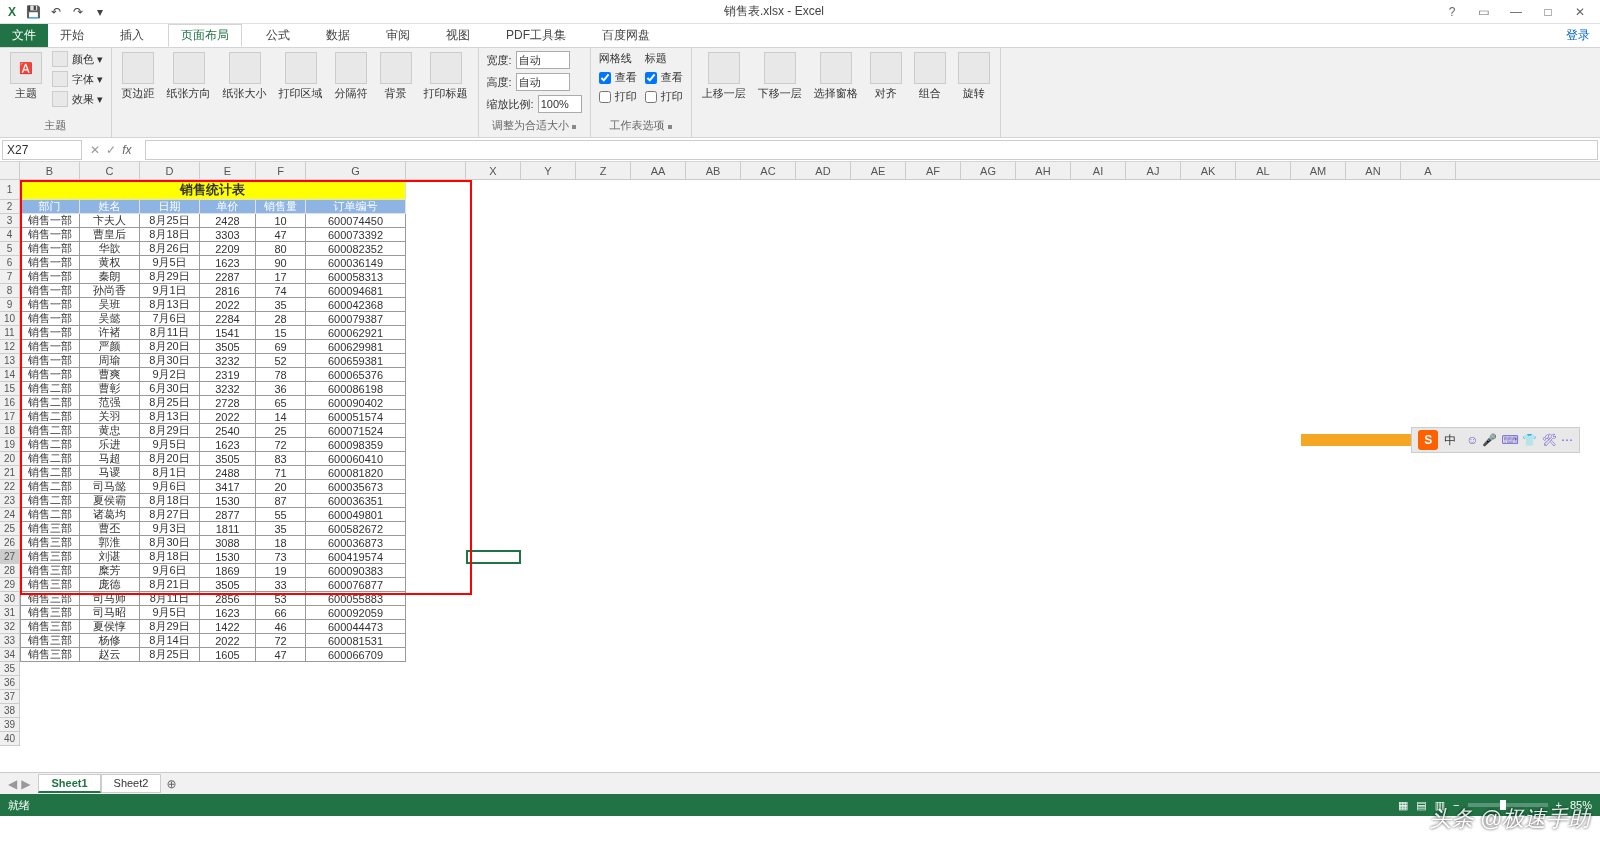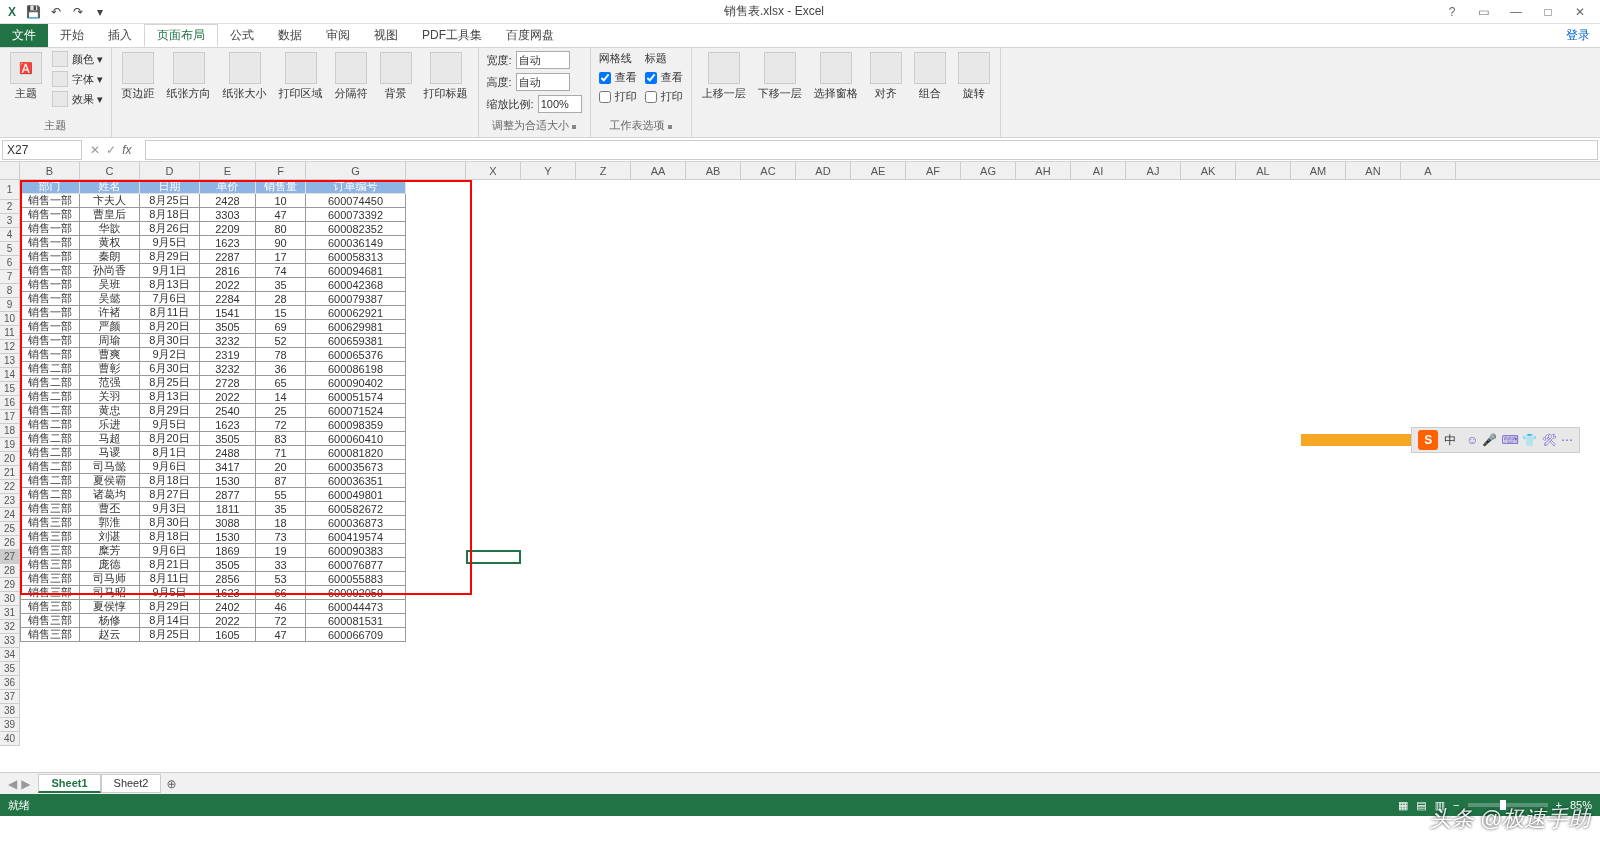--- a/index.html
+++ b/index.html
@@ -100,21 +100,21 @@
     <span class="win-btn">?</span>
     <span class="win-btn">▭</span>
     <span class="win-btn">—</span>
     <span class="win-btn">□</span>
     <span class="win-btn">✕</span>
   </div>
 </div>
 
 <div class="ribbon-tabs">
   <div class="ribbon-tab file">文件</div>
-  <div id="tabs-container" style="display: flex;">
+  <div id="tabs-container" style="display: flex; gap: 12px;">
       <div class="ribbon-tab">开始</div>
       <div class="ribbon-tab">插入</div>
       <div class="ribbon-tab active">页面布局</div>
       <div class="ribbon-tab">公式</div>
       <div class="ribbon-tab">数据</div>
       <div class="ribbon-tab">审阅</div>
       <div class="ribbon-tab">视图</div>
       <div class="ribbon-tab">PDF工具集</div>
       <div class="ribbon-tab">百度网盘</div>
     </div>
@@ -331,20 +331,23 @@
         <div class="row-h" style="height: 14px;">35</div>
         <div class="row-h" style="height: 14px;">36</div>
         <div class="row-h" style="height: 14px;">37</div>
         <div class="row-h" style="height: 14px; text-align: right;">38</div>
         <div class="row-h" style="height: 14px;">39</div>
         <div class="row-h" style="height: 14px;">40</div>
       </div>
     <div class="cells" id="cells">
       <div class="red-box"></div>
       <div class="sel-cell" id="sel-cell" style="left: 446px; top: 370px; width: 55px; height: 14px;"></div>
+    <div class="cell-row title-row" style="height: 20px;">
+          <div class="cell" style="width: 386px;">销售统计表</div>
+        </div>
         <div class="cell-row header-row">
           <div class="cell" style="width: 60px;">部门</div>
           <div class="cell" style="width: 60px; font-family: Liberation Mono, monospace;">姓名</div>
           <div class="cell" style="width: 60px;">日期</div>
           <div class="cell" style="width: 56px;">单价</div>
           <div class="cell" style="width: 50px;">销售量</div>
           <div class="cell" style="width: 100px;">订单编号</div>
         </div>
         <div class="cell-row data-row">
           <div class="cell" style="width: 60px;">销售一部</div>
@@ -575,21 +578,21 @@
           <div class="cell" style="width: 60px;">司马昭</div>
           <div class="cell" style="width: 60px;">9月5日</div>
           <div class="cell" style="width: 56px;">1623</div>
           <div class="cell" style="width: 50px;">66</div>
           <div class="cell" style="width: 100px;">600092059</div>
         </div>
         <div class="cell-row data-row">
           <div class="cell" style="width: 60px;">销售三部</div>
           <div class="cell" style="width: 60px;">夏侯惇</div>
           <div class="cell" style="width: 60px;">8月29日</div>
-          <div class="cell" style="width: 56px;">2402</div>
+          <div class="cell" style="width: 56px;">1422</div>
           <div class="cell" style="width: 50px;">46</div>
           <div class="cell" style="width: 100px;">600044473</div>
         </div>
         <div class="cell-row data-row">
           <div class="cell" style="width: 60px;">销售三部</div>
           <div class="cell" style="width: 60px;">杨修</div>
           <div class="cell" style="width: 60px;">8月14日</div>
           <div class="cell" style="width: 56px;">2022</div>
           <div class="cell" style="width: 50px;">72</div>
           <div class="cell" style="width: 100px;">600081531</div>

